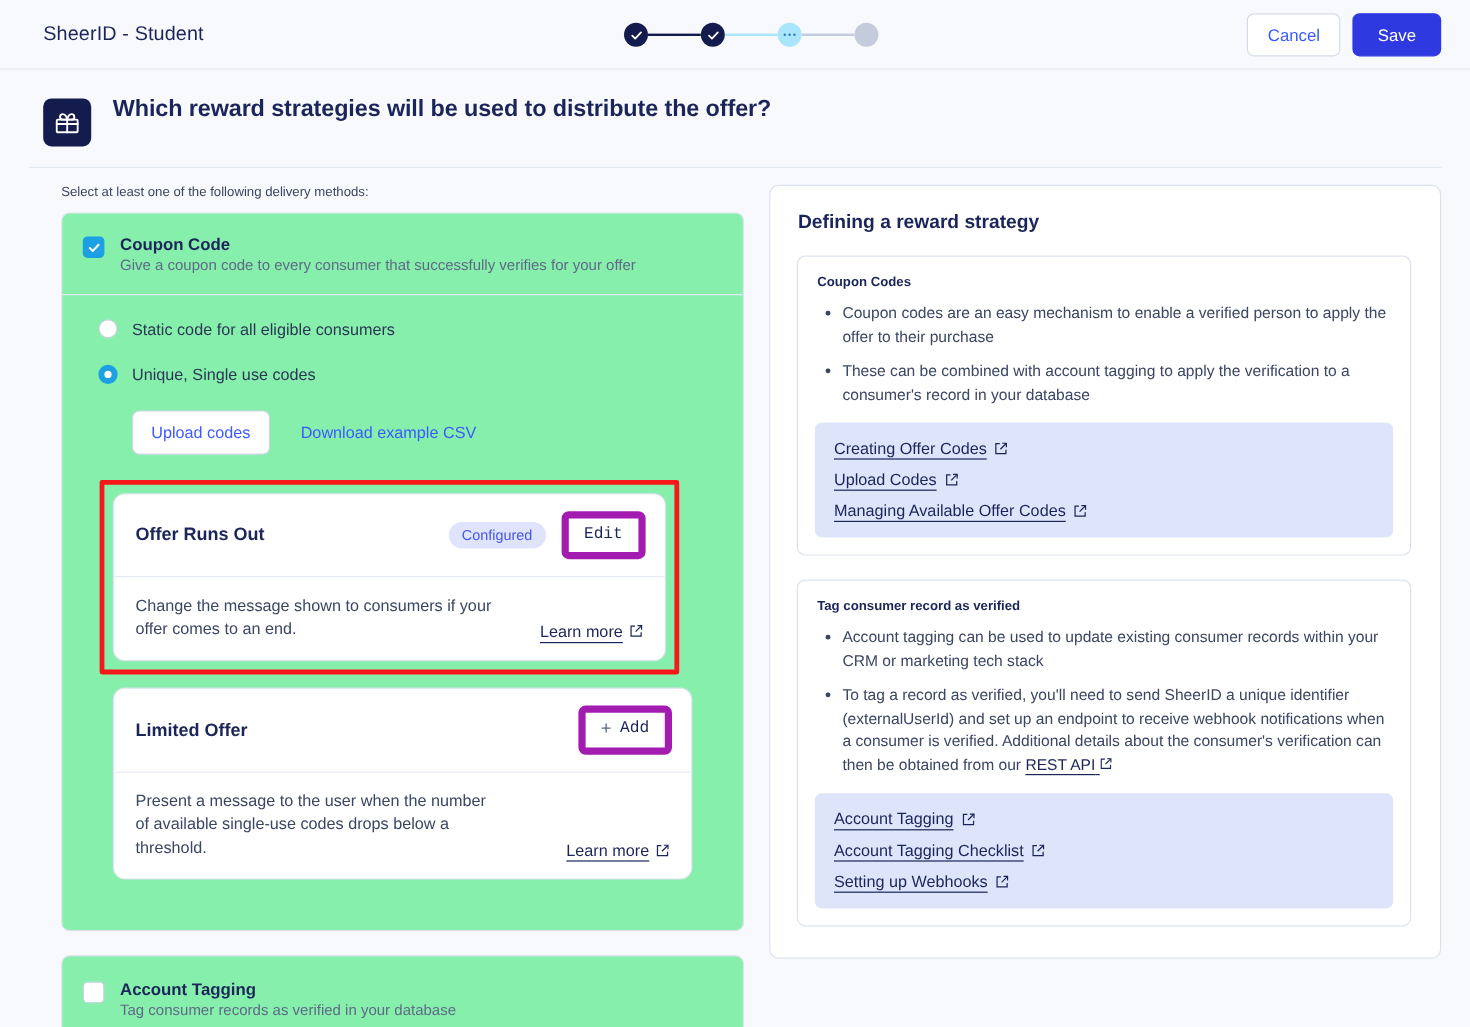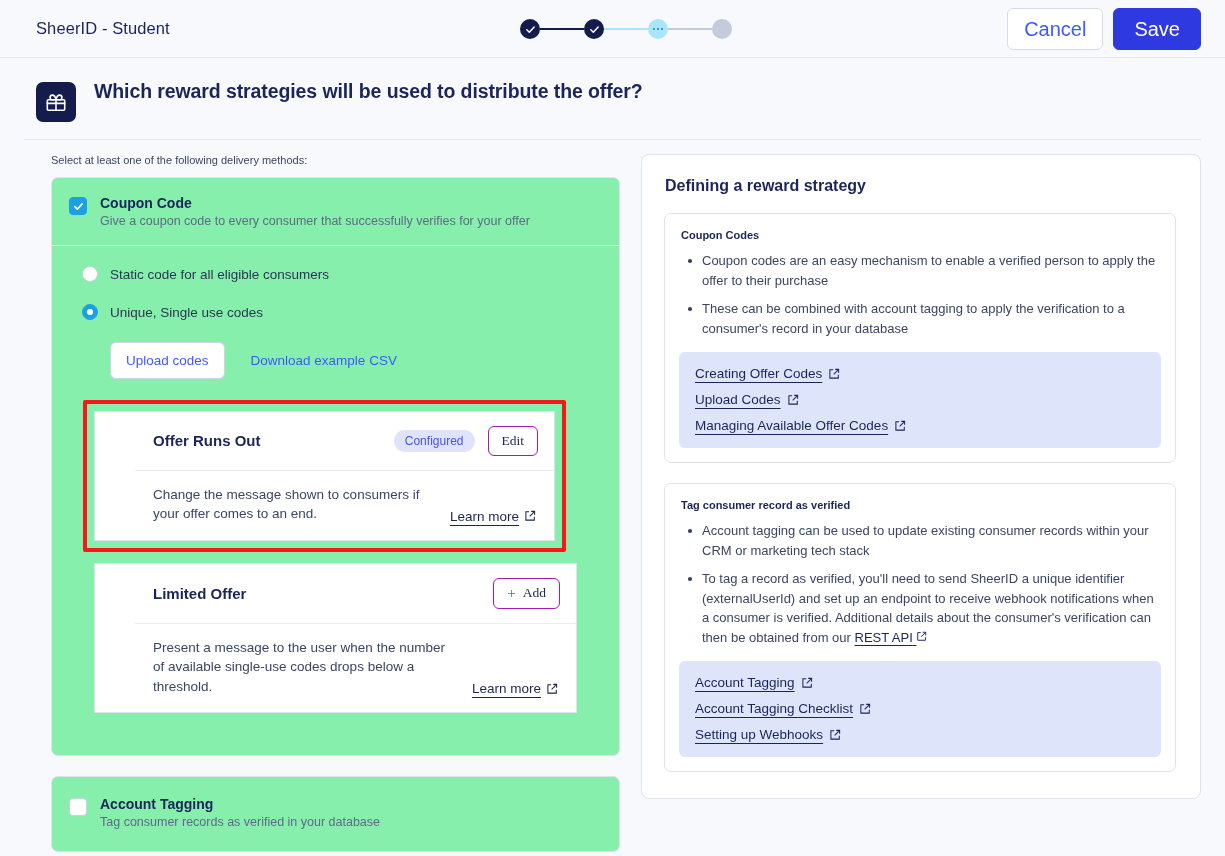--- a/index.html
+++ b/index.html
@@ -64,21 +64,21 @@
   
   .top-actions {
     position: absolute;
     right: 24px;
     display: flex;
     align-items: center;
     gap: 10px;
   }
   .btn {
     font-family: "Liberation Sans", sans-serif;
-    font-size: 20px;
+    font-size: 14px;
     border-radius: 6px;
     cursor: pointer;
     line-height: 1;
   }
   .btn-cancel {
     background: #ffffff;
     border: 1px solid #d5dbe8;
     color: #3d5afe;
     padding: 10px 16px;
   }
@@ -240,22 +240,21 @@
     border: 4px solid #f71919;
     border-radius: 2px;
     padding: 7px;
     margin-top: 21px;
     margin-left: 1px;
     margin-right: 31px;
   }
   .subcard {
     background: #ffffff;
     border: 1px solid #dde3ee;
-    border-radius: 0;
-    padding-left: 40px;
+    border-radius: 10px;
   }
   .subcard-head {
     display: flex;
     align-items: center;
     justify-content: space-between;
     padding: 14px 16px 14px 18px;
     min-height: 52px;
   }
   .subcard-title {
     font-size: 15px;
@@ -270,25 +269,25 @@
   .badge {
     background: #dfe3fb;
     color: #4556e8;
     font-size: 12px;
     border-radius: 11px;
     padding: 5px 11px;
     line-height: 1;
   }
   .btn-small {
     background: #ffffff;
-    border: 1px solid #a21caf;
+    border: 6px solid #a21caf;
     border-radius: 6px;
     padding: 7px 13px;
     font-size: 13.5px;
-    font-family: Liberation Serif, serif;
+    font-family: Liberation Mono, monospace;
     color: #1b2559;
     cursor: pointer;
     display: flex;
     align-items: center;
     gap: 7px;
     line-height: 1;
   }
   .plus-ico { color: #5a6681; font-size: 15px; line-height: 1; }
 
   .subcard-body {

